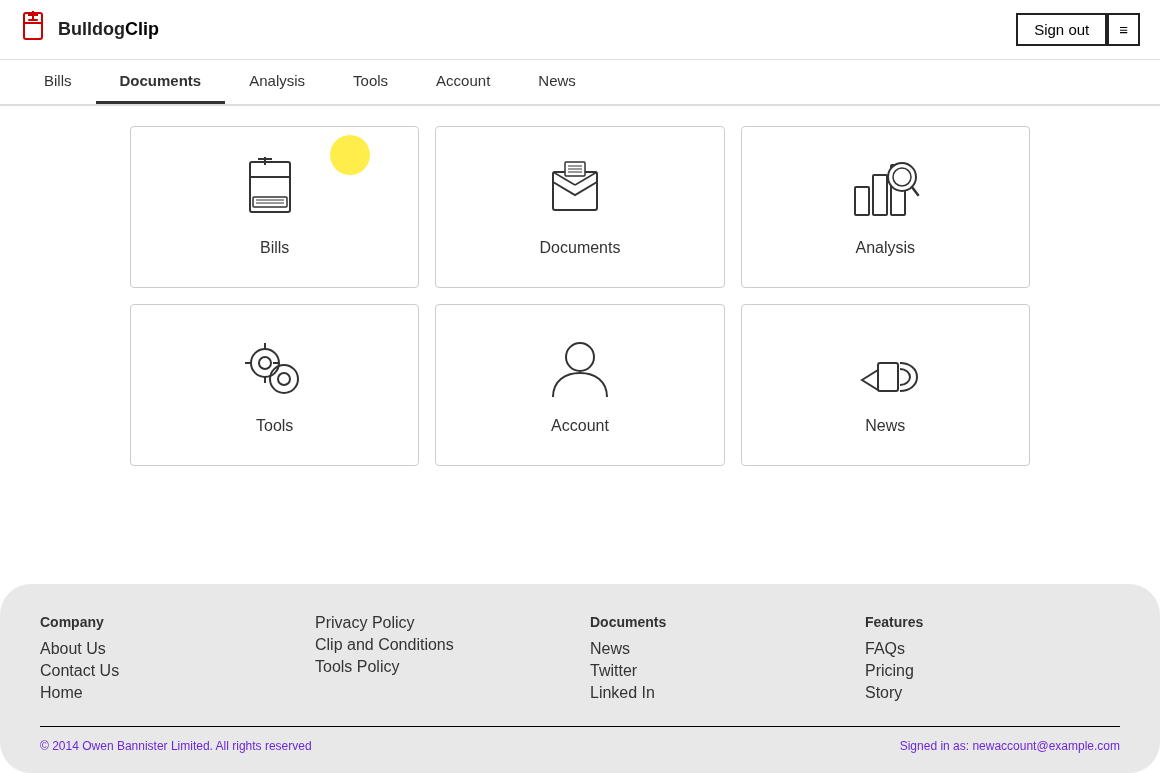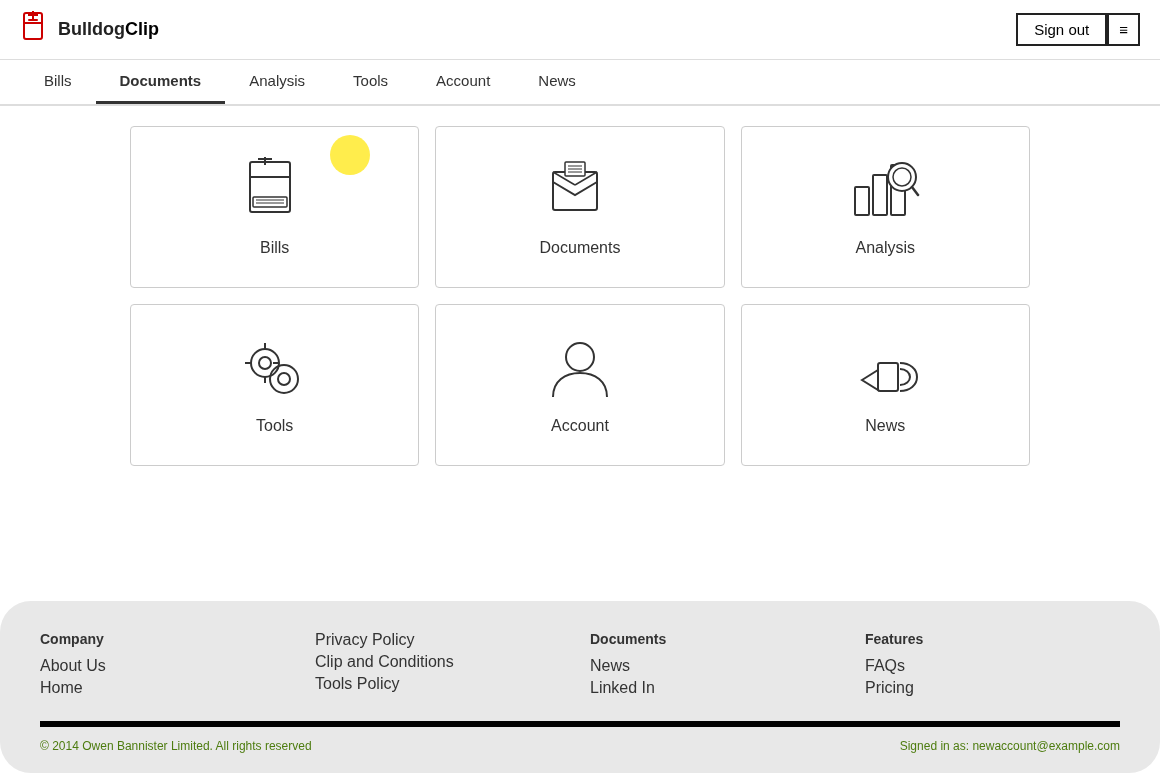--- a/index.html
+++ b/index.html
@@ -134,22 +134,22 @@
       display: block;
       text-decoration: none;
       color: #333;
       font-size: 16px;
       margin-bottom: 4px;
     }
     .footer-bottom {
       display: flex;
       justify-content: space-between;
       font-size: 12px;
-      color: #4d7c0f;
-      border-top: 6px solid #000000;
+      color: #6d28d9;
+      border-top: 1px solid #000000;
       padding-top: 12px;
       margin-top: 10px;
     }
 
     .nav-wrapper { position: relative; }
   </style>
 </head>
 <body>
 
 <div class="header">
@@ -260,35 +260,38 @@
     </a>
 
   </div>
 </div>
 
 <footer>
   <div class="footer-grid">
     <div class="footer-col">
       <h4>Company</h4>
       <a href="#">About Us</a>
+      <a href="#">Contact Us</a>
       <a href="#">Home</a>
     </div>
     <div class="footer-col">
       <a href="#">Privacy Policy</a>
       <a href="#">Clip and Conditions</a>
       <a href="#">Tools Policy</a>
     </div>
     <div class="footer-col">
       <h4>Documents</h4>
       <a href="#">News</a>
+      <a href="#">Twitter</a>
       <a href="#">Linked In</a>
     </div>
     <div class="footer-col">
       <h4>Features</h4>
       <a href="#">FAQs</a>
       <a href="#">Pricing</a>
+      <a href="#">Story</a>
     </div>
   </div>
   <div class="footer-bottom">
     <span>© 2014 Owen Bannister Limited. All rights reserved</span>
     <span>Signed in as: newaccount@example.com</span>
   </div>
 </footer>
 
 </body></html>

